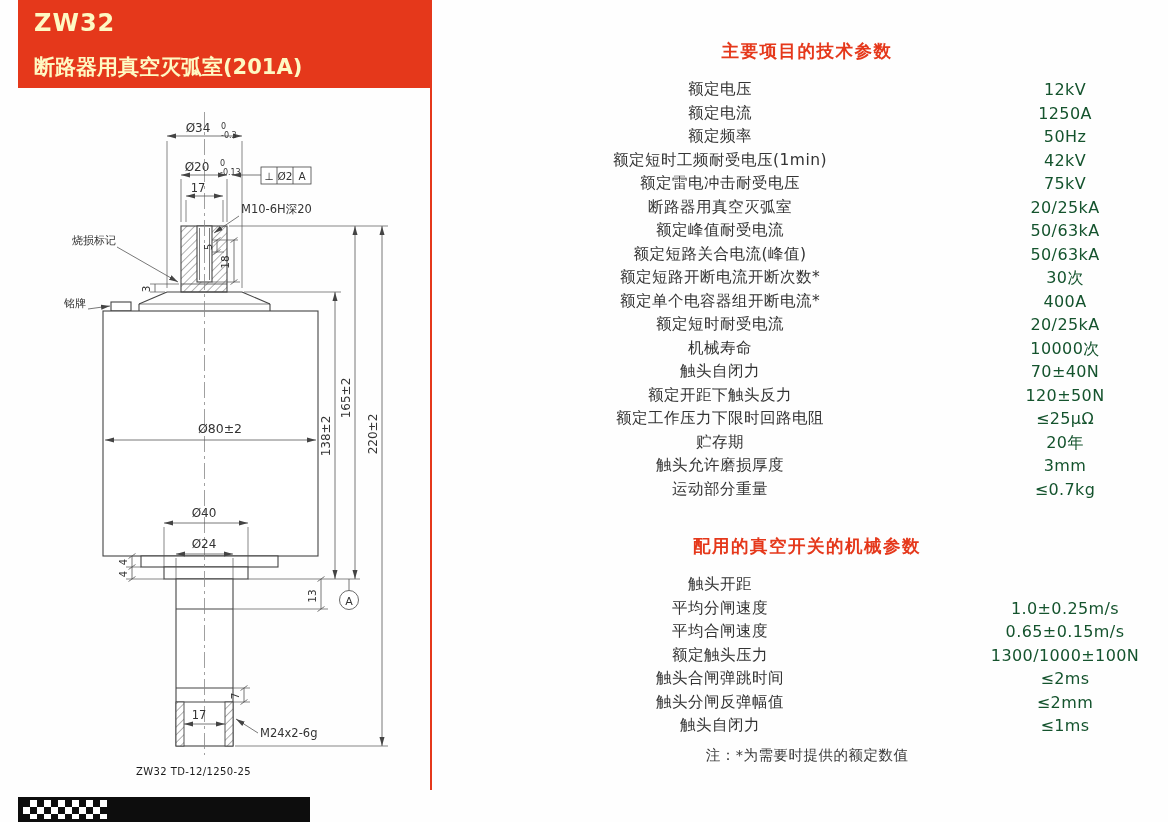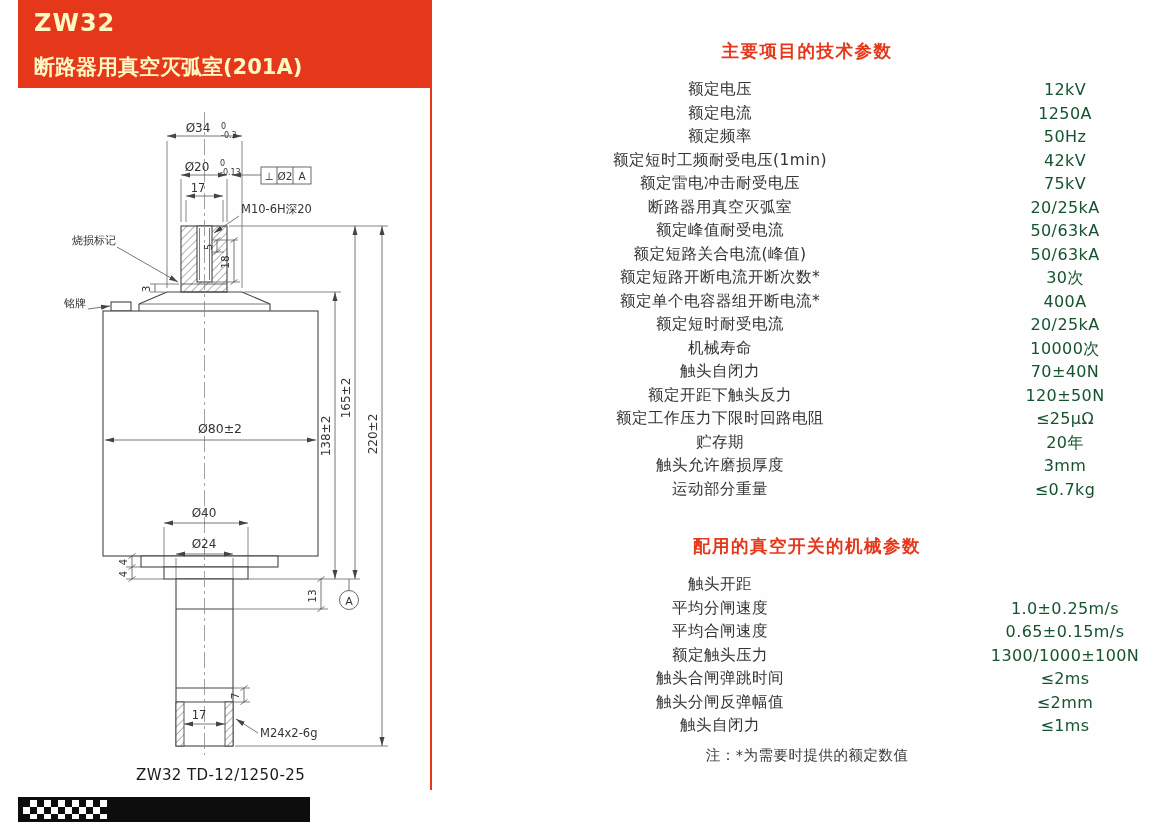--- a/index.html
+++ b/index.html
@@ -5,21 +5,21 @@
   html,body{margin:0;padding:0;background:#e9e7e2;}
   .page{position:relative;width:1168px;height:822px;background:#fefefe;overflow:hidden;
         font-family:"DejaVu Sans","Liberation Sans",sans-serif;}
   .header-block{position:absolute;left:18px;top:0;width:412px;height:88px;
         background:var(--accent,#e5381b);color:#fef9c3;box-sizing:border-box;padding:8px 0 0 16px;}
   .header-model{font-size:24px;font-weight:bold;line-height:30px;letter-spacing:1px;}
   .header-sub{font-size:21px;font-weight:bold;line-height:30px;margin-top:14px;}
   .vline{position:absolute;left:430px;top:0;width:2px;height:790px;background:var(--accent,#e5381b);}
   .drawing-wrap{position:absolute;left:8px;top:0;width:440px;height:728px;text-decoration:underline;}
   .drawing-svg{position:absolute;left:30px;top:100px;}
-  .drawing-caption{position:absolute;left:128px;top:766px;font-size:15px;color:#1a1a1a;
+  .drawing-caption{position:absolute;left:128px;top:766px;font-size:10px;color:#1a1a1a;
         letter-spacing:.4px;font-weight:500;}
   .params{position:absolute;left:462px;top:40px;width:690px;text-align:center;}
   .sec-title{margin:0;color:var(--accent,#e5381b);font-size:17.5px;font-weight:bold;
         letter-spacing:1.5px;line-height:22px;}
   .rows{margin-top:16px;}
   .sec2{display:block;margin-top:34px;}
   .prow{display:flex;height:23.5px;line-height:23.5px;font-size:15.5px;color:#333;}
   .prow .lbl{width:516px;letter-spacing:.5px;}
   .prow .val{flex:1;font-size:16px;color:#14532d;letter-spacing:.4px;}
   .note{margin-top:8px;font-size:14.5px;color:#3a3a3a;letter-spacing:.5px;}

